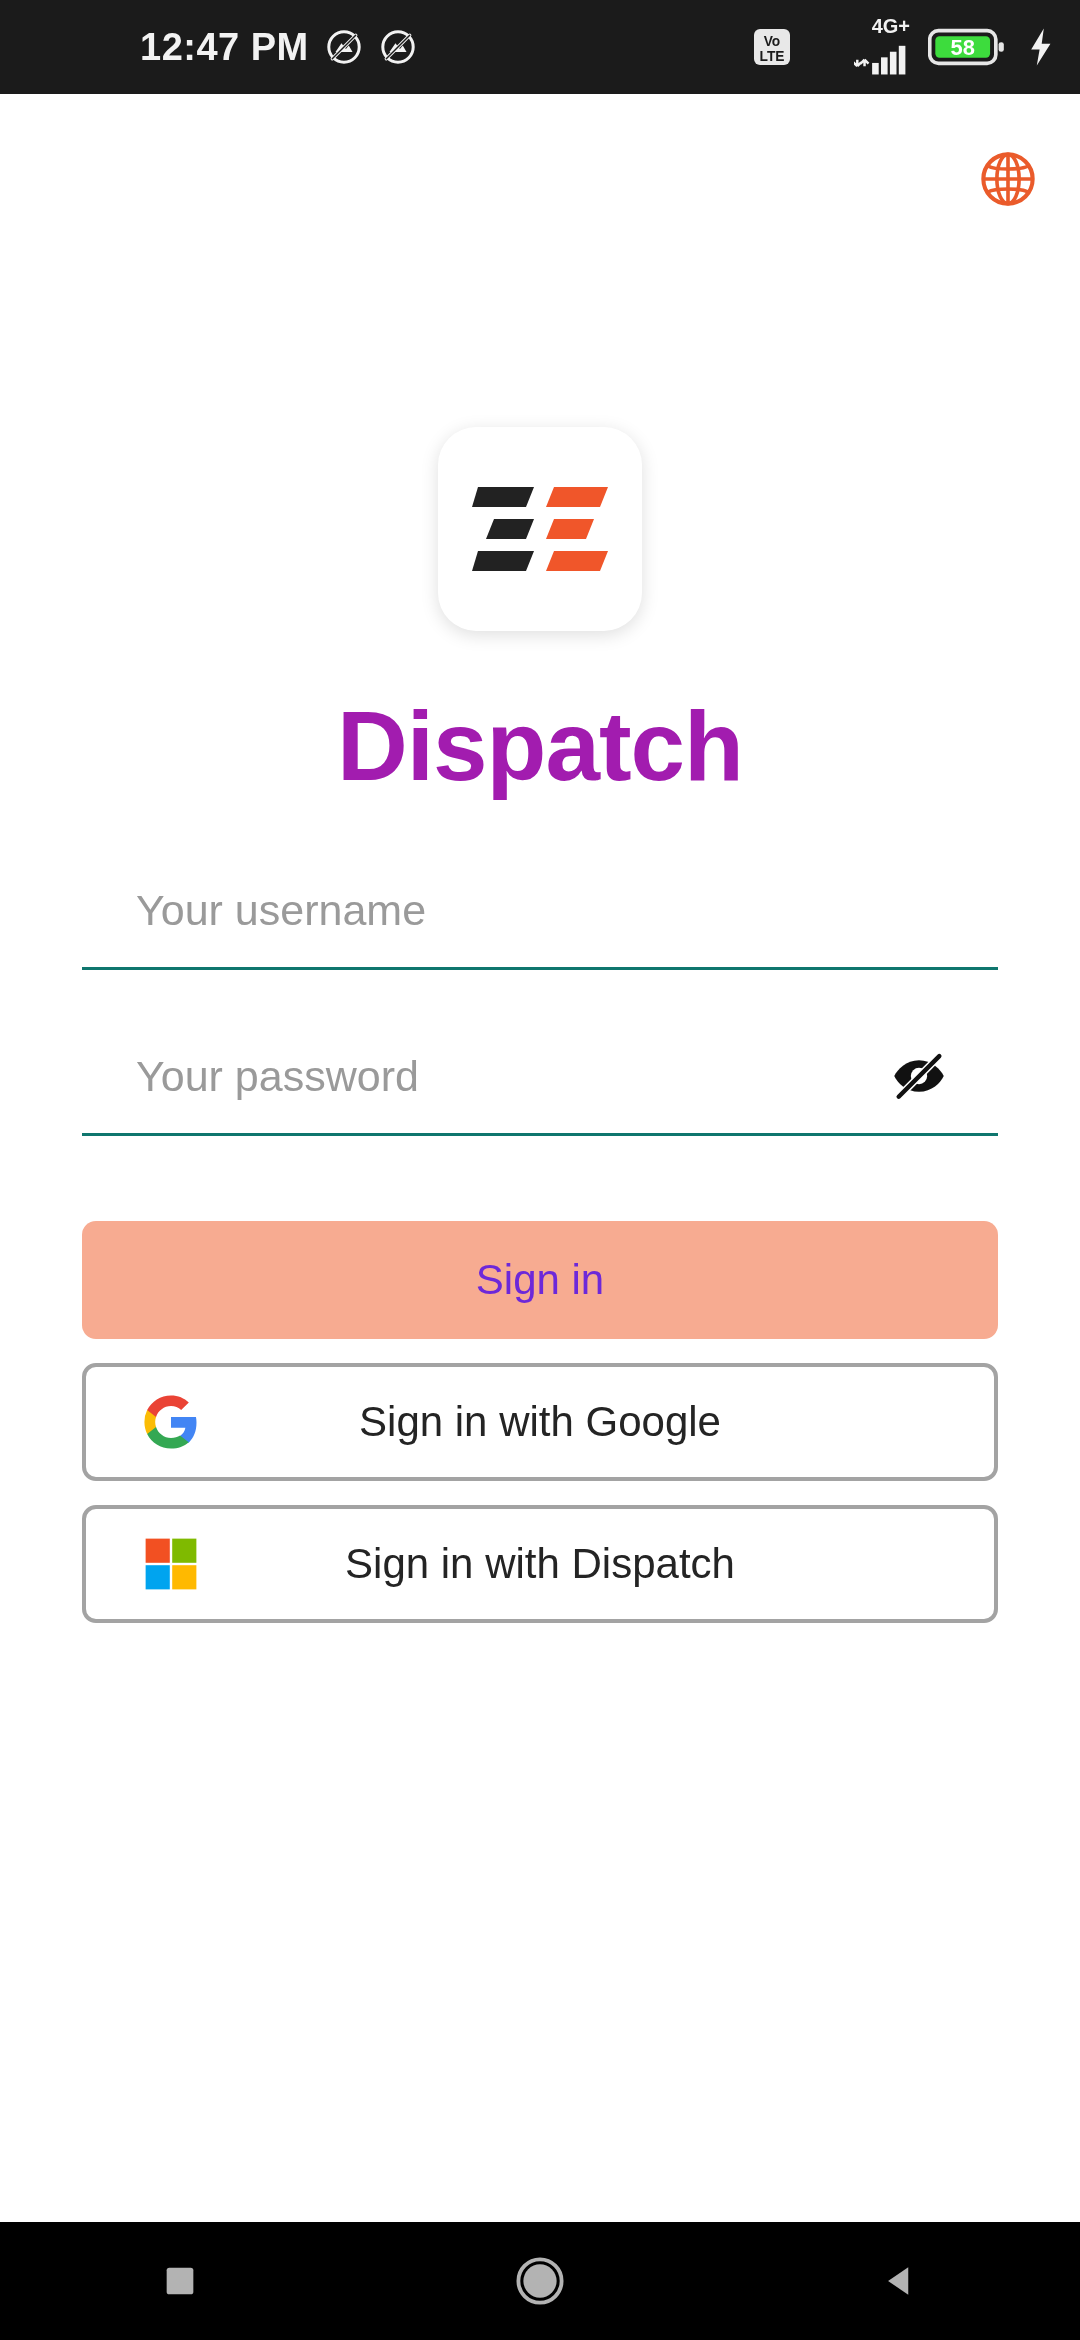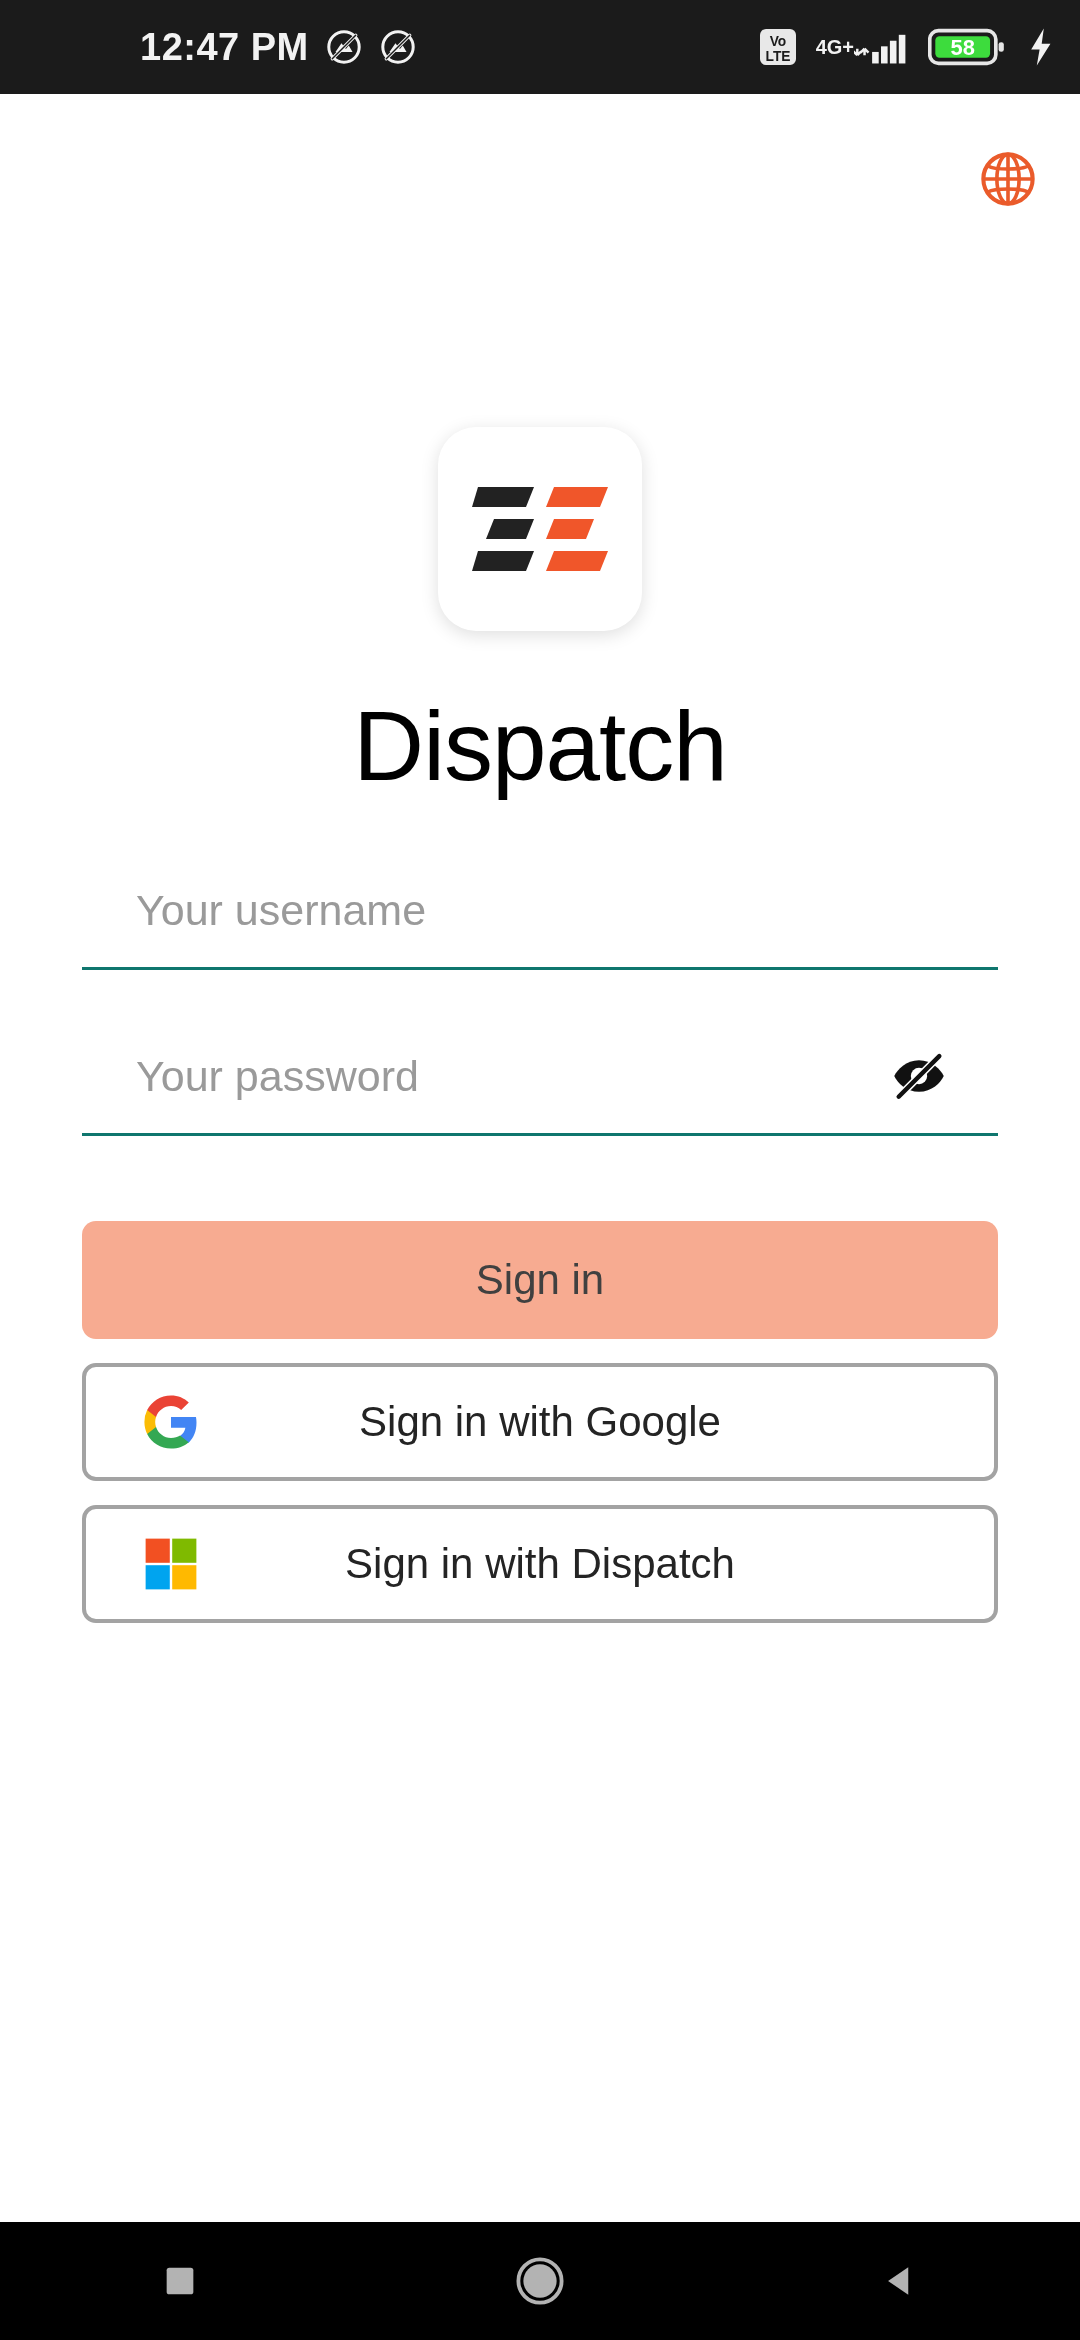--- a/index.html
+++ b/index.html
@@ -39,21 +39,21 @@
   .sb-right {
     display:flex; align-items:center; gap:18px;
     margin-left:auto;
   }
   .dnd-icon { width:38px; height:38px; display:block; }
   .volte-icon { width:40px; height:42px; display:block; }
   .net-label {
     color:#f2f2f2; font-size:20px; font-weight:bold;
     line-height:1; margin-bottom:1px;
   }
-  .sig-col { display:flex; flex-direction:row; align-items:center; }
+  .sig-col { display:flex; flex-direction:column; align-items:flex-end;margin-left:44px; }
   .sig-icon { width:56px; height:42px; display:block; }
   .batt-icon { width:80px; height:42px; display:block; }
   .bolt-icon { width:30px; height:42px; display:block; }
 
   
   #content {
     flex:1 1 auto;
     position:relative;
     background:#ffffff;
     display:flex; flex-direction:column;
@@ -75,22 +75,22 @@
     border-radius:38px;
     box-shadow:0 4px 18px rgba(0,0,0,0.13);
     display:flex; align-items:center; justify-content:center;
     flex:0 0 auto;
   }
   .logo-mark { width:136px; height:96px; display:block; }
 
   #app-title {
     margin-top:64px;
     font-size:98px;
-    font-weight:normal;
-    color:#000000;
+    font-weight:bold;
+    color:#a21caf;
     letter-spacing:-1px;
     line-height:1.05;
     flex:0 0 auto;
   }
 
   #form {
     margin-top:56px;
     width:916px;
     flex:0 0 auto;
   }
@@ -131,21 +131,21 @@
   .btn {
     height:118px;
     border-radius:14px;
     display:flex; align-items:center; justify-content:center;
     position:relative;
     cursor:pointer;
     font-size:42px;
   }
   #signin-button {
     background:#f7ab91;
-    color:#404040;
+    color:#6d28d9;
     border:none;
     font-family:"Liberation Sans", sans-serif;
     text-align:right;
   }
   .oauth-btn {
     background:#ffffff;
     border:4px solid #a3a3a3;
     color:#242424;
     font-family:"Liberation Sans", sans-serif;
   }

